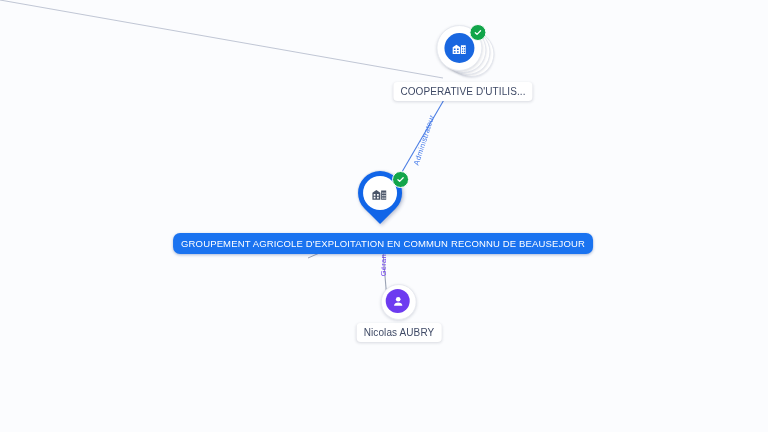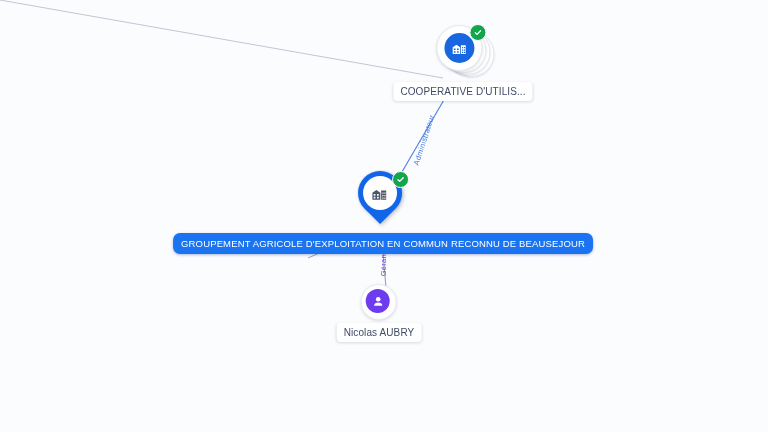--- a/index.html
+++ b/index.html
@@ -249,21 +249,21 @@
       <div class="badge-check badge-on-pin">
         <svg width="9" height="9" viewBox="0 0 24 24" aria-hidden="true">
           <path fill="none" stroke="#ffffff" stroke-width="3.4" stroke-linecap="round" stroke-linejoin="round" d="M5 12.5l4.6 4.6L19 7.3"></path>
         </svg>
       </div>
     </div>
     <div class="label label-selected">GROUPEMENT AGRICOLE D'EXPLOITATION EN COMMUN RECONNU DE BEAUSEJOUR</div>
   </div>
 
 
-  <div class="node" style="left:379px; top:313px; z-index:3;">
+  <div class="node" style="left:399px; top:313px; z-index:3;">
     <div class="person-wrap">
       <div class="person-ring"></div>
       <div class="person-disc">
         <svg width="15" height="15" viewBox="0 0 24 24" aria-hidden="true">
           <circle cx="12" cy="8.3" r="3.7" fill="#ffffff"></circle>
           <path fill="#ffffff" d="M12 13.4c-3.6 0-6.5 2.1-6.5 4.1v1.1h13v-1.1c0-2-2.9-4.1-6.5-4.1z"></path>
         </svg>
       </div>
     </div>
     <div class="label">Nicolas AUBRY</div>

